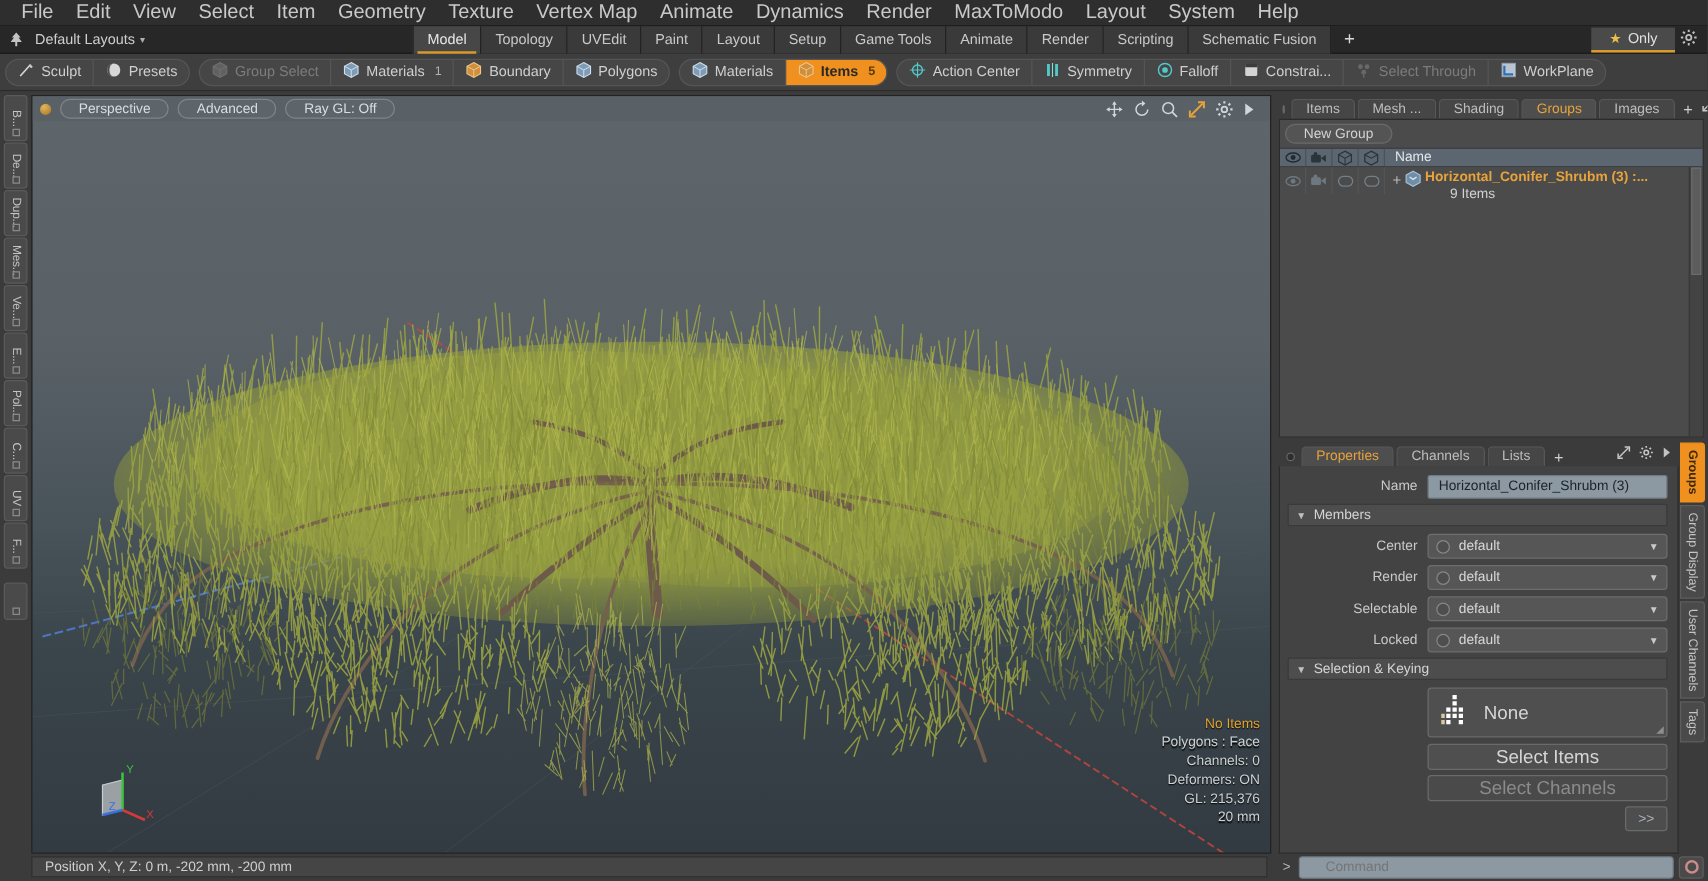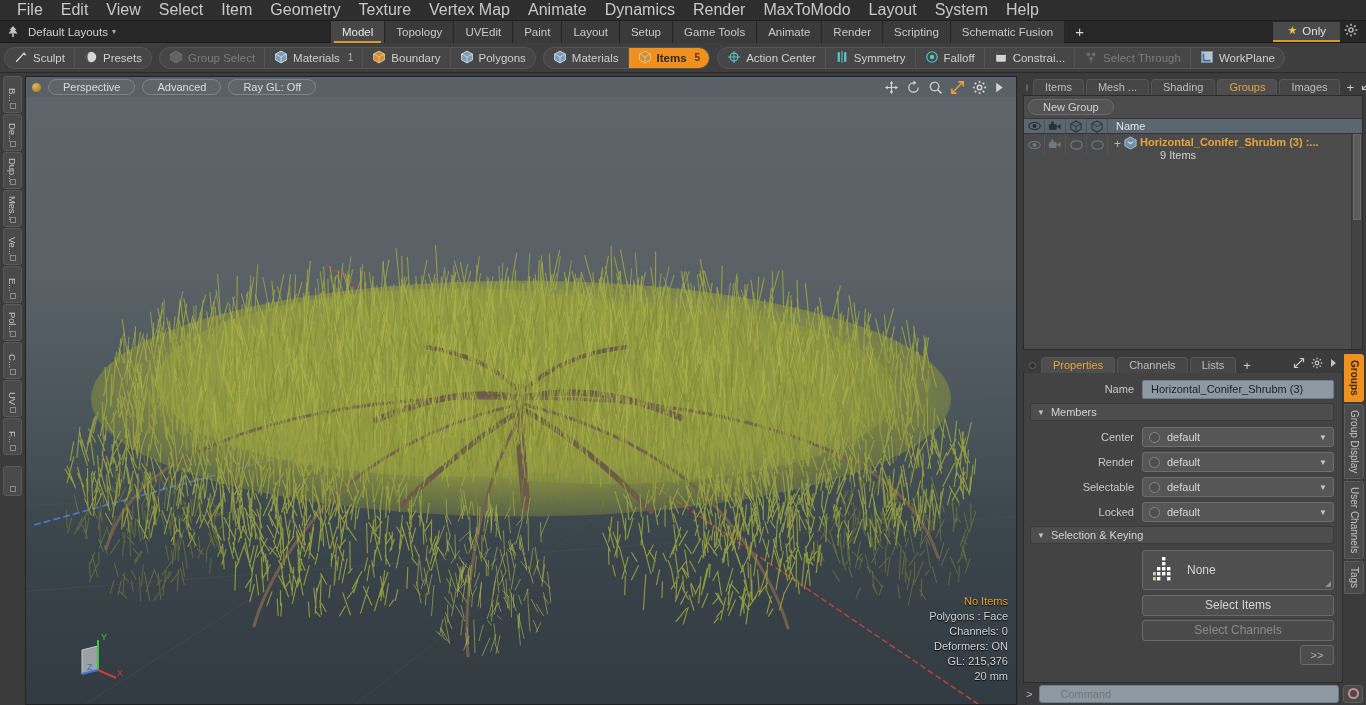--- a/index.html
+++ b/index.html
@@ -188,21 +188,21 @@
   .psection .tri{ font-size:8px; margin-right:6px; color:#c0c0c0;}
   .pdrop{
     flex:1; height:20px; background:#565656; border:1px solid #6d6d6d; border-radius:3px;
     display:flex;align-items:center; padding:0 6px; font-size:11px;color:#d8d8d8; position:relative;
   }
   .pdrop .circ{ width:11px;height:11px;border-radius:50%;border:1px solid #868686;
     margin-right:7px; background:#4e4e4e;}
   .pdrop .dcaret{ margin-left:auto; font-size:8px;color:#c8c8c8;}
   .pbtn{
     flex:1; height:21px; background:#4f4f4f;border:1px solid #6a6a6a;border-radius:3px;
-    display:flex;align-items:center;justify-content:center;font-size:12px;color:#d6d6d6;
+    display:flex;align-items:center;justify-content:center;font-size:15px;color:#d6d6d6;
   }
   .pbtn.disabled{ color:#8b8b8b; background:#4a4a4a;}
   .pbtn.none{ justify-content:flex-start; padding-left:10px; height:40px; position:relative;}
   .pbtn.none .dots{ margin-right:12px;}
   .pbtn.none:after{
     content:''; position:absolute;right:2px;bottom:2px;
     border-left:6px solid transparent; border-bottom:6px solid #8e8e8e;
   }
   #prow-btn{ margin-left:auto; width:34px;height:20px;background:#4d4d4d;border:1px solid #6a6a6a;
     border-radius:3px; display:flex;align-items:center;justify-content:center;
@@ -598,20 +598,23 @@
         <path d="M12 22 L28 18 L28 42 L12 46 Z" fill="#9aa0a4" stroke="#c9cdd0" stroke-width="1"></path>
         <line x1="28" y1="42" x2="28" y2="12" stroke="#3ec43e" stroke-width="2"></line>
         <line x1="28" y1="42" x2="46" y2="50" stroke="#d33b3b" stroke-width="2"></line>
         <line x1="28" y1="42" x2="12" y2="46" stroke="#3a6fe0" stroke-width="2"></line>
         <text x="31" y="12" fill="#3ec43e" font-size="9" font-family="Liberation Sans, sans-serif">Y</text>
         <text x="47" y="48" fill="#d33b3b" font-size="9" font-family="Liberation Sans, sans-serif">X</text>
         <text x="17" y="42" fill="#3a6fe0" font-size="9" font-family="Liberation Sans, sans-serif">Z</text>
       </svg>
     </div>
 
+    <div id="statusbar">
+      <div id="statusfield">Position X, Y, Z:   0 m, -202 mm, -200 mm</div>
+    </div>
   </div>
 
   <div id="rightpanel">
 
     <div class="panel-tabs" id="top-tabs">
         <div class="ptab-dot"></div>
         <div class="ptab">Items</div>
         <div class="ptab">Mesh ...</div>
         <div class="ptab">Shading</div>
         <div class="ptab active">Groups</div>

